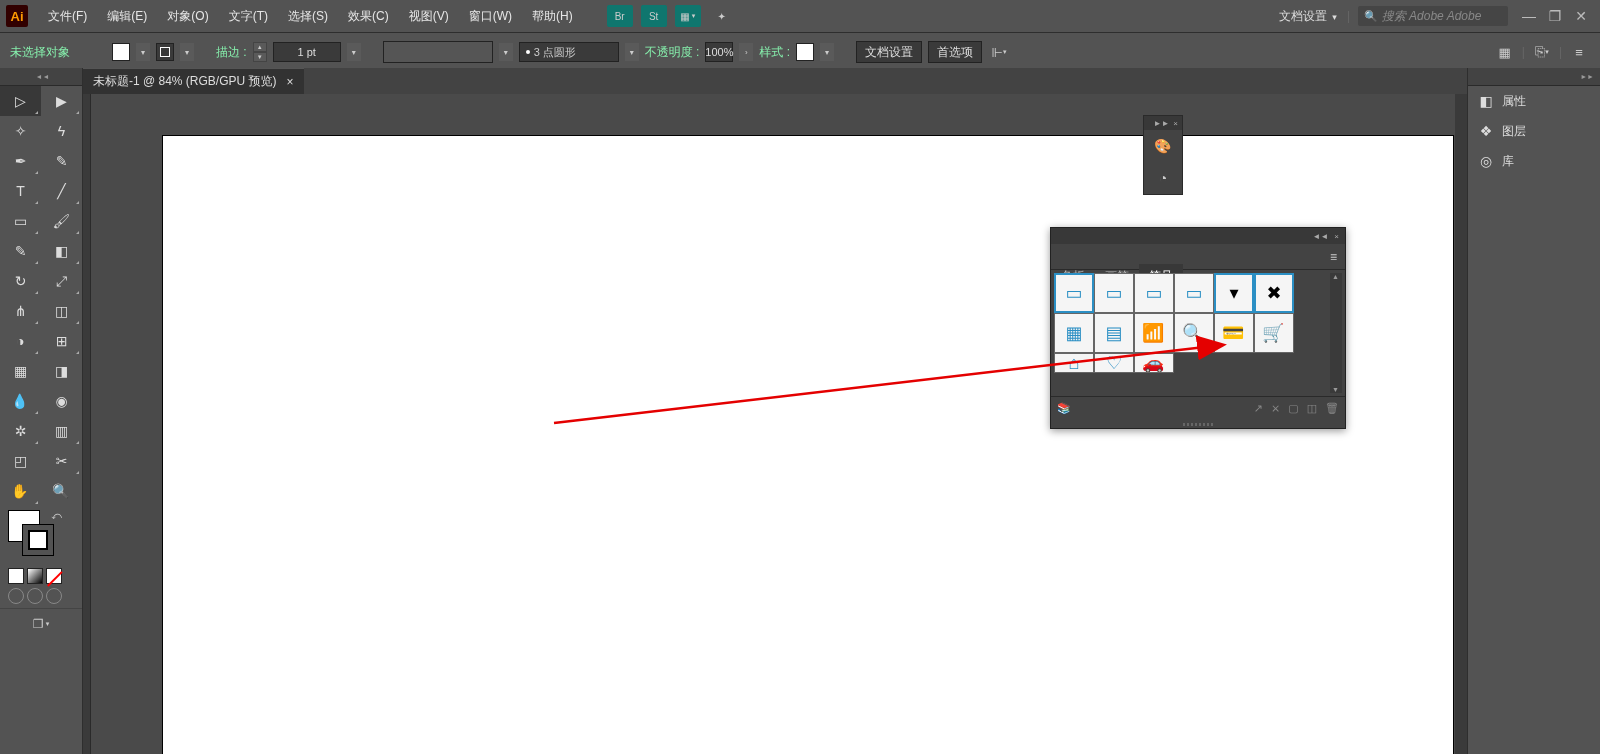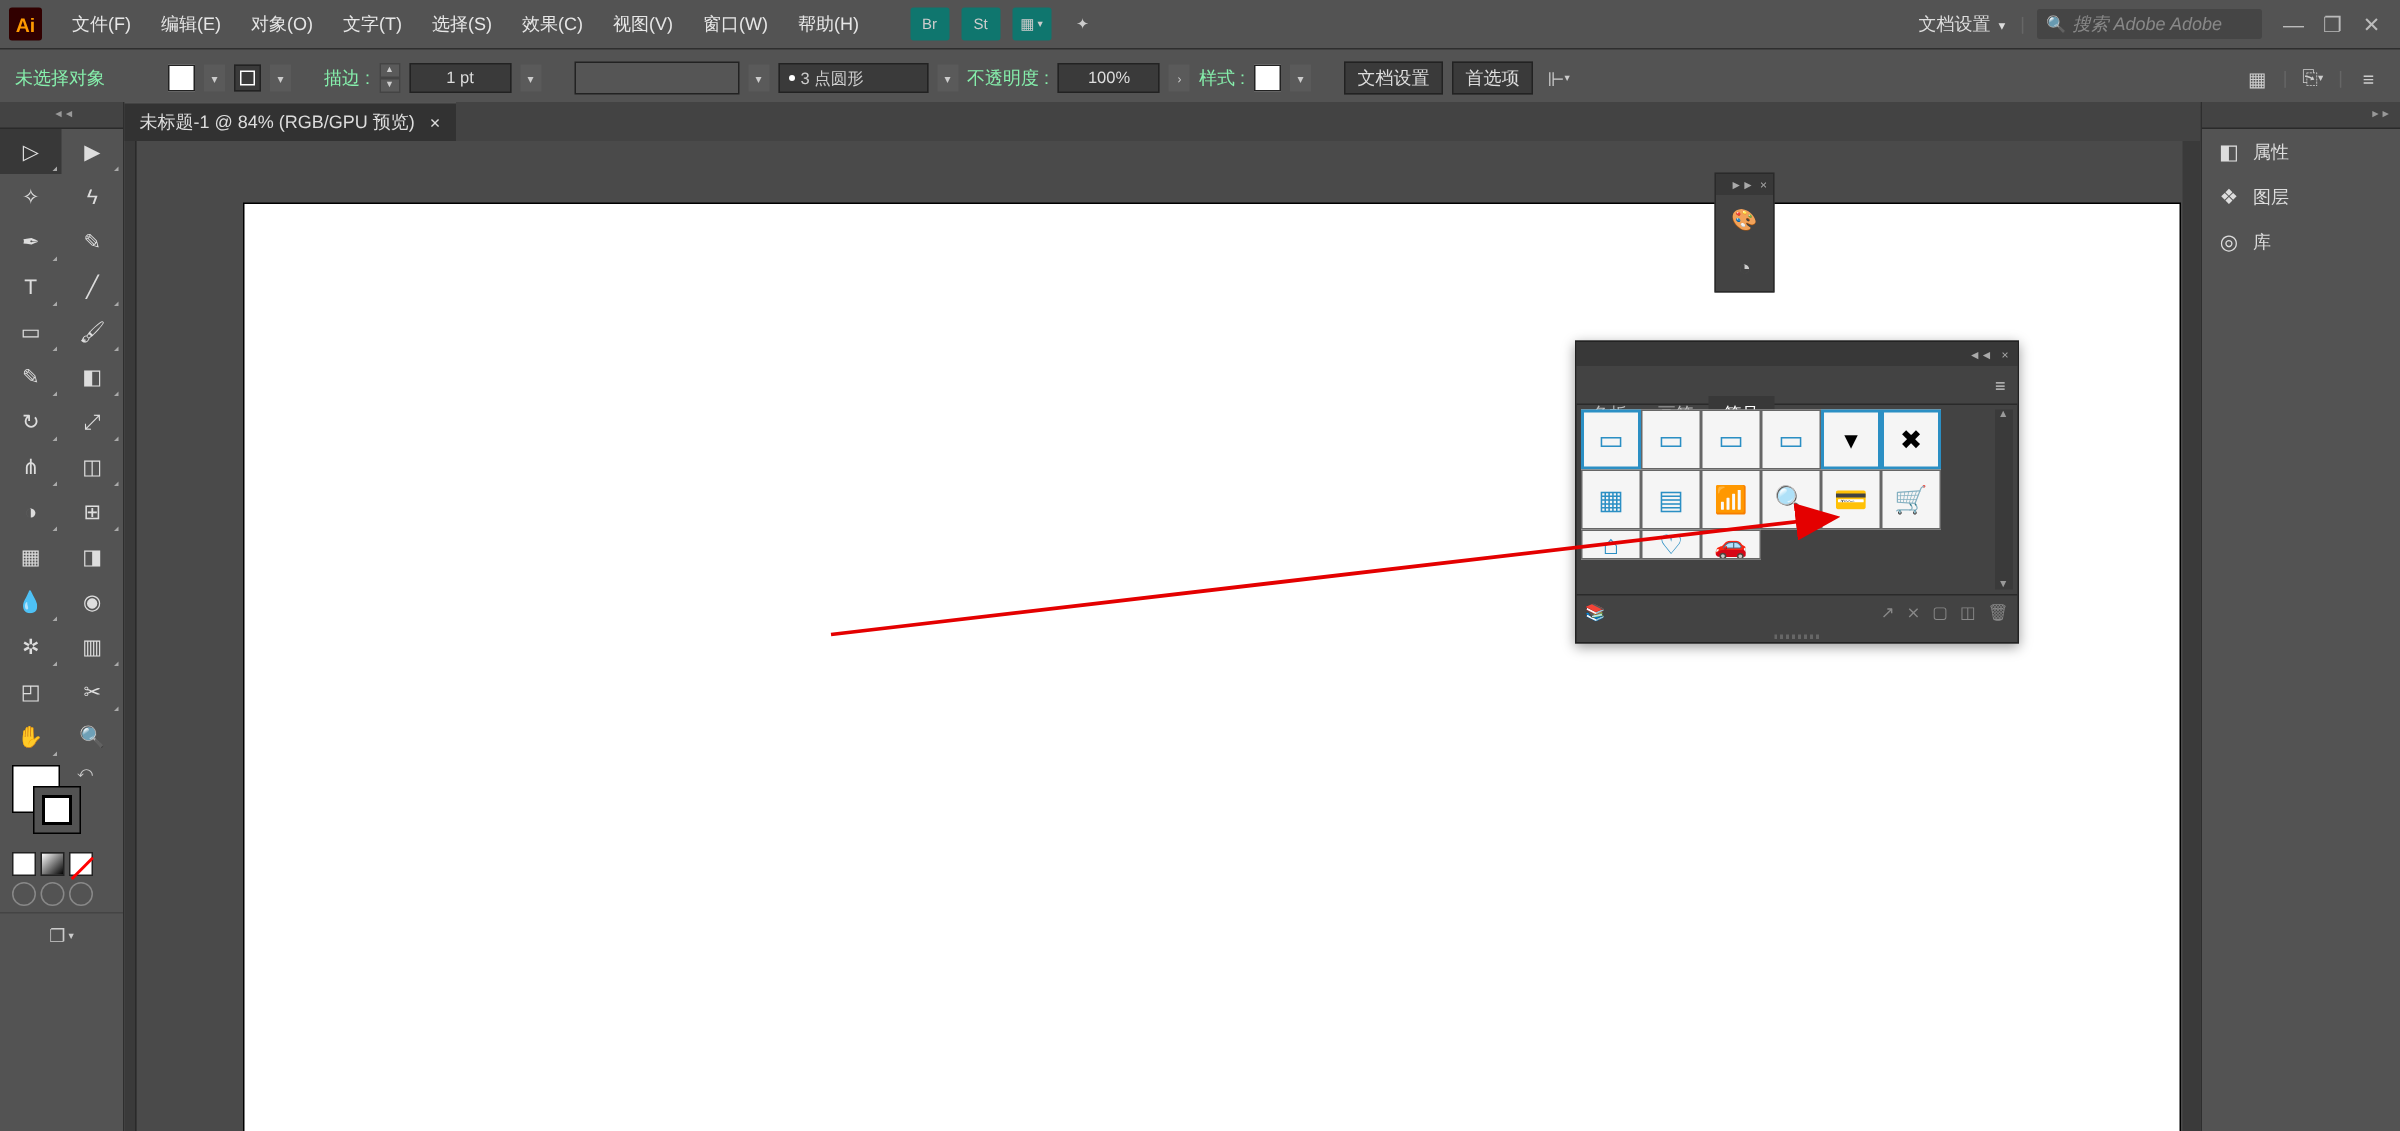--- a/index.html
+++ b/index.html
@@ -153,21 +153,21 @@
   <div class="dd">▾</div>
   <div style="width:10px;"></div>
   <div class="long-btn" style="width:110px;background:#555;"></div>
   <div class="dd">▾</div>
   <div class="profile-box">
       <span class="dot"></span>
       <span>3 点圆形</span>
     </div>
   <div class="dd">▾</div>
   <div class="ctrl-label">不透明度 :</div>
-  <div class="num-input" style="width:68px;">100%</div>
+  <div class="num-input" style="width:28px;">100%</div>
   <div class="dd">›</div>
   <div class="ctrl-label">样式 :</div>
   <div class="swatch"></div>
   <div class="dd">▾</div>
   <div style="width:10px;"></div>
   <div class="long-btn">文档设置</div>
   <div class="long-btn">首选项</div>
   <div class="ctrl-icon">⊩<span style="font-size:7px;">▾</span></div>
   <div class="spacer"></div>
   <div class="ctrl-icon">▦</div>

